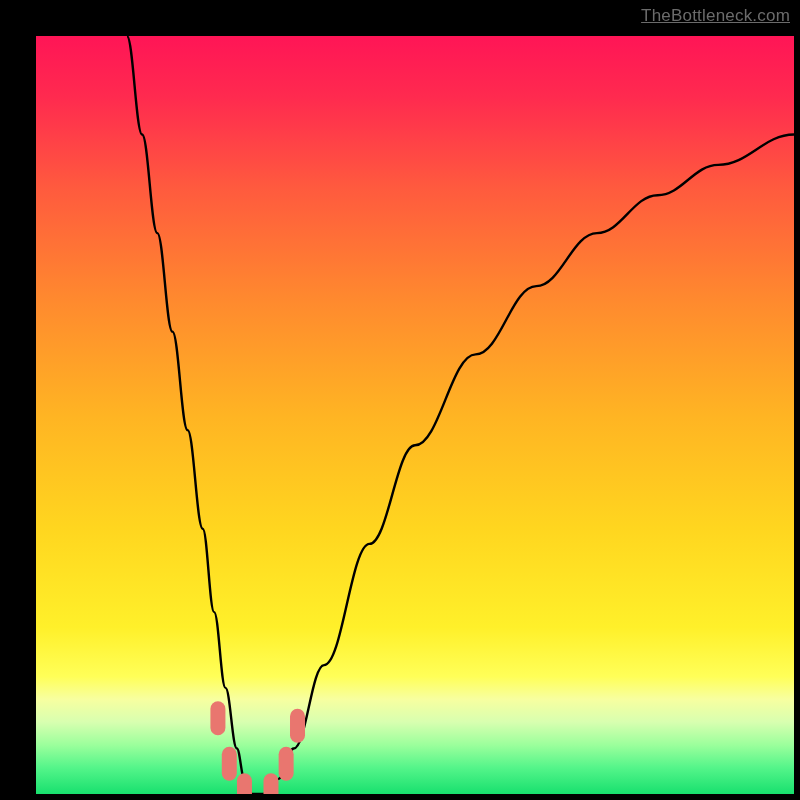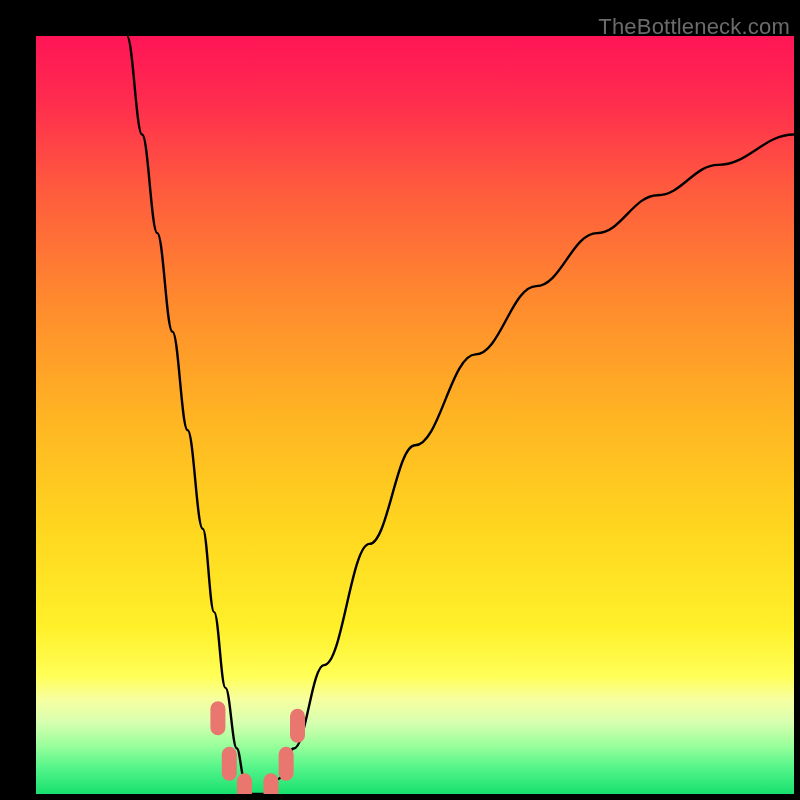--- a/index.html
+++ b/index.html
@@ -24,26 +24,27 @@
     top: 36px;
     width: 758px;
     height: 758px;
   }
   .gradient-bg {
     position: absolute;
     inset: 0;
   }
   .watermark {
     position: absolute;
-    top: 14px;
+    top: 6px;
     right: 10px;
     font-family: Arial, Helvetica, sans-serif;
-    font-size: 22px;
+    font-size: 17px;
     color: #6b6b6b;
     letter-spacing: 0.2px;
+    text-decoration: underline;
   }
   svg.curve {
     position: absolute;
     inset: 0;
   }
 </style>
 </head>
 <body>
 
 <div class="frame">

